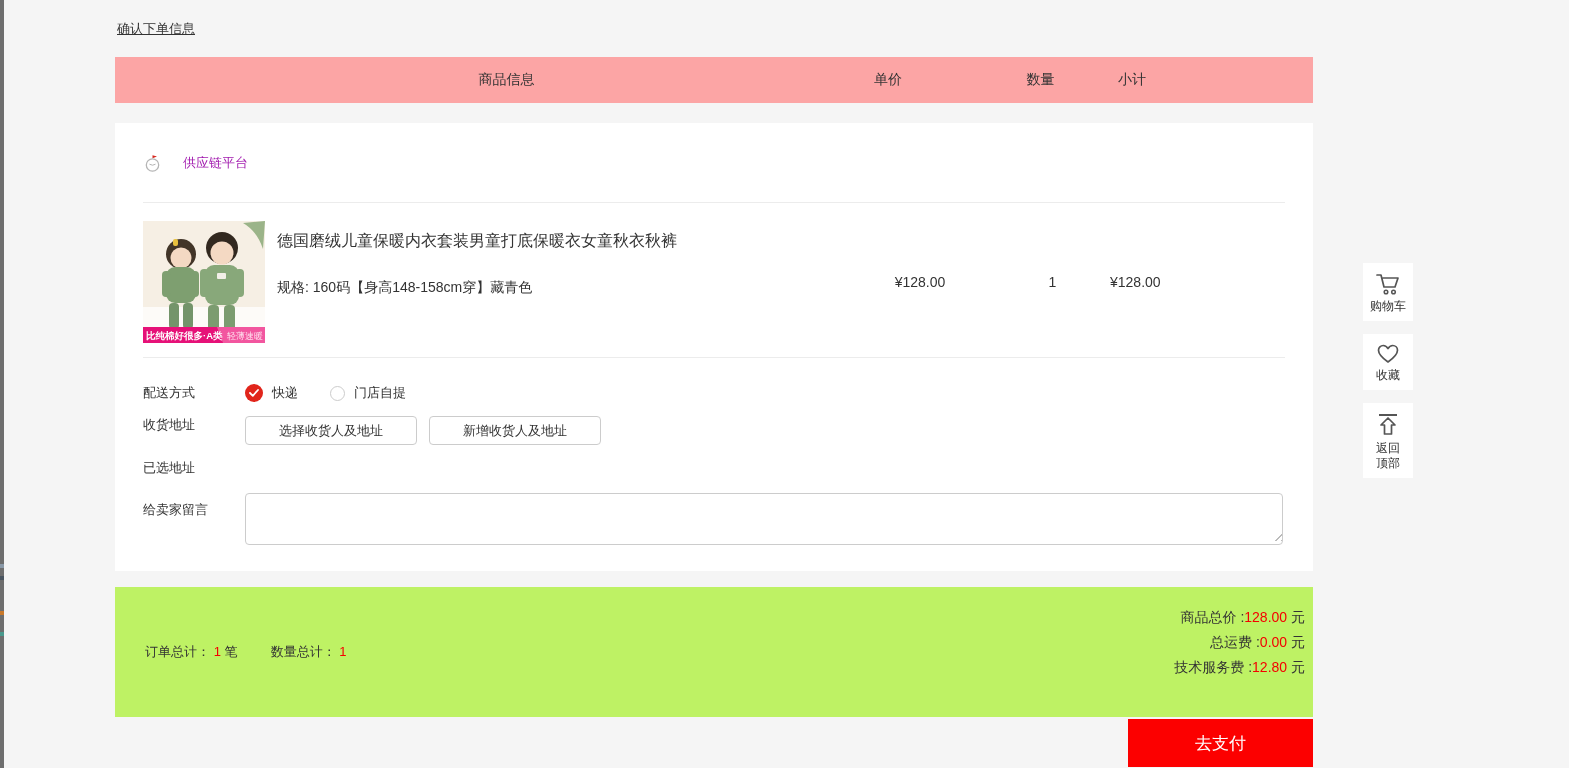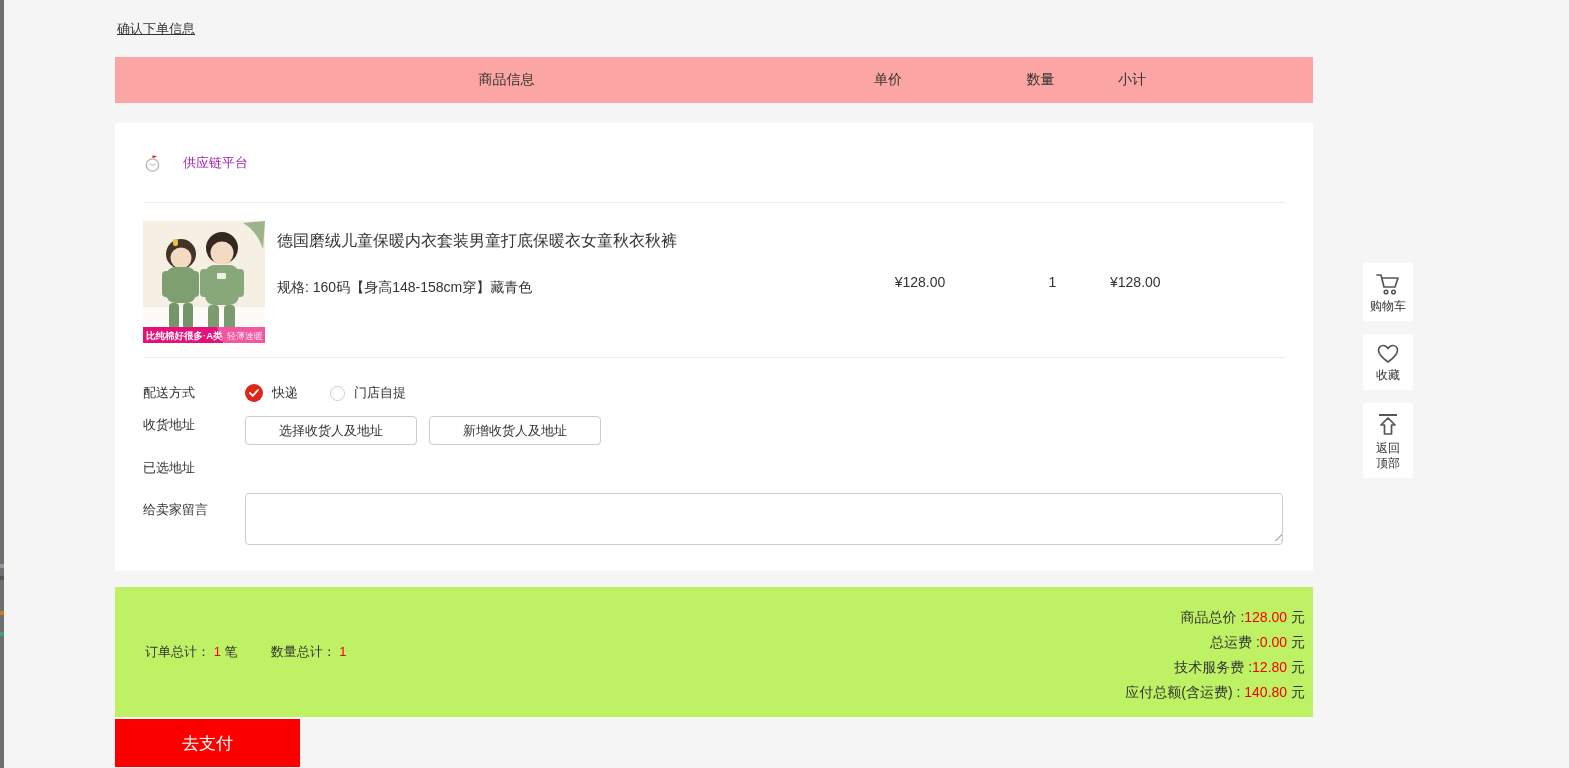--- a/index.html
+++ b/index.html
@@ -57,21 +57,21 @@
     background:repeating-linear-gradient(135deg,#bbb 0 1.3px,transparent 1.3px 3.8px);
     clip-path:polygon(100% 0,100% 100%,0 100%); pointer-events:none; }
 
   .summary-card { margin-top:16px; background:#bef264; position:relative; height:130px; padding:18px 8px 0 28px; }
   .totals { text-align:right; font-size:14px; color:#333; line-height:25px; }
   .totals .val { color:#f40000; }
   .order-counts { position:absolute; left:30px; top:56px; font-size:13px; color:#333; }
   .order-counts .val { color:#f40000; }
   .count-gap { display:inline-block; width:26px; }
 
-  .pay-row { display:flex; justify-content:flex-start; margin-top:2px; }
+  .pay-row { display:flex; justify-content:flex-end; margin-top:2px; }
   .pay-button { width:185px; height:48px; background:#fc0000; color:#fff; font-size:17px; border:none; cursor:pointer; font-family:inherit; }
 
   
   .float-bar { position:absolute; left:1363px; top:263px; width:50px; z-index:40; }
   .float-box { background:#fff; width:50px; text-align:center; padding:9px 0 7px; margin-bottom:13px; cursor:pointer; }
   .float-box svg { display:block; margin:0 auto 3px; }
   .float-label { font-size:12px; color:#333; line-height:15px; }
 </style>
 </head>
 <body>
@@ -184,21 +184,20 @@
       </div>
 
     </div>
   </div>
 
   <div class="summary-card">
     <div class="totals">
       <div><span>商品总价 :</span><span class="val">128.00</span><span> 元</span></div>
       <div><span>总运费 :</span><span class="val">0.00</span><span> 元</span></div>
       <div><span>技术服务费 :</span><span class="val">12.80</span><span> 元</span></div>
-      <div><span>应付总额(含运费) : </span><span class="val">140.80</span><span> 元</span></div>
     </div>
     <div class="order-counts">
       <span>订单总计：</span>
       <span class="val">1</span>
       <span> 笔</span>
       <span class="count-gap"></span>
       <span>数量总计：</span>
       <span class="val">1</span>
     </div>
   </div>

